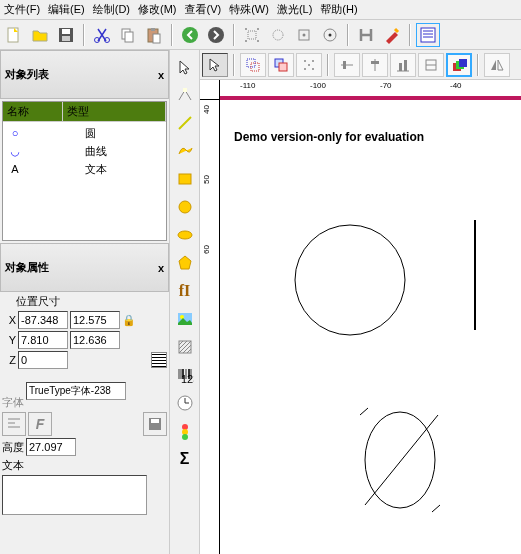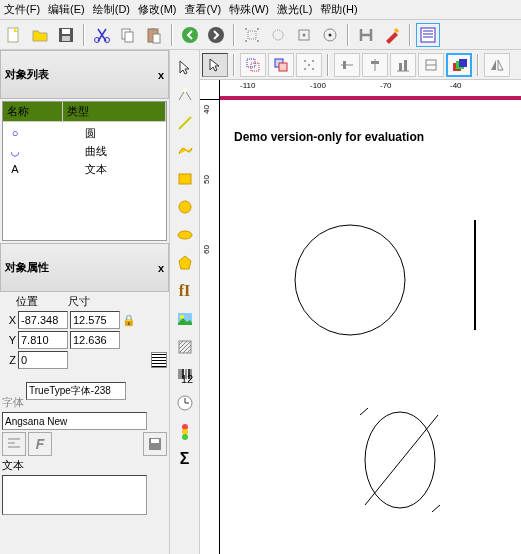--- a/index.html
+++ b/index.html
@@ -18,21 +18,21 @@
 .objlist-header div { padding: 2px 4px; border-right: 1px solid #ccc; }
 .col1 { width: 60px; } .col2 { flex: 1; }
 .objlist-body { padding: 2px; }
 .objrow { display: flex; align-items: center; height: 18px; }
 .objicon { width: 20px; text-align: center; }
 .props { flex: 1; padding: 2px; overflow: hidden; }
 .proprow { display: flex; align-items: center; gap: 2px; margin: 2px 0; }
 .proplbl { width: 14px; text-align: right; }
 .propinput { width: 50px; height: 18px; border: 1px inset #999; background: #fff; padding: 0 2px; font-size: 11px; }
 .btn { border: 1px outset #ccc; background: #f0f0f0; padding: 2px 6px; cursor: pointer; }
-.propheader { display: flex; gap: 30px; padding: 0 14px; font-size: 11px; }
+.propheader { display: flex; padding: 0 14px; font-size: 11px; }
 .toolcol { width: 30px; background: #f0f0f0; border-right: 1px solid #ccc; display: flex; flex-direction: column; align-items: center; gap: 2px; padding-top: 4px; }
 .tool { width: 26px; height: 26px; border: 1px solid transparent; display: flex; align-items: center; justify-content: center; }
 .selectbar { height: 30px; background: #f0f0f0; border-bottom: 1px solid #ccc; display: flex; align-items: center; gap: 2px; padding-left: 2px; }
 .selbtn { width: 26px; height: 24px; border: 1px solid #ccc; display: inline-flex; align-items: center; justify-content: center; background: #f8f8f8; }
 .selbtn.active { border: 1px inset #999; background: #e0e0e0; }
 .canvas-area { flex: 1; display: flex; flex-direction: column; background: #c0c0c0; }
 .ruler-h { height: 20px; background: #fff; border-bottom: 4px solid #be185d; position: relative; font-size: 9px; display: flex; }
 .ruler-corner { width: 20px; height: 20px; background: #fff; border-right: 1px solid #000; border-bottom: 1px solid #000; }
 .ruler-v { width: 20px; background: #fff; border-right: 1px solid #000; position: relative; font-size: 9px; }
 .canvas-wrap { flex: 1; display: flex; }
@@ -216,42 +216,43 @@
         <span class="proplbl">Z</span>
         <input class="propinput" value="0" style="">
         <span style="flex:1"></span>
         <span style="border:1px solid #888;width:16px;height:16px;background:repeating-linear-gradient(0deg,#000,#000 1px,#fff 1px,#fff 3px),repeating-linear-gradient(90deg,#000,#000 1px,#fff 1px,#fff 3px);"></span>
       </div>
       <div class="proprow">
         <span class="graytext">字体</span>
         <input class="fontsel" value="TrueType字体-238" style="">
       </div>
       <div class="proprow">
-        <input class="fontsel" style="width: 145px;" value="Angsana New">
-      </div>
-      <div class="proprow">
         <span class="tbtn" style="border:1px solid #aaa;">
             <svg class="icon" viewBox="0 0 18 18">
               <line x1="3" y1="4" x2="15" y2="4" stroke="#888"></line>
               <line x1="3" y1="8" x2="10" y2="8" stroke="#888"></line>
               <line x1="3" y1="12" x2="15" y2="12" stroke="#888"></line>
             </svg>
           </span>
         <span class="tbtn" style="border:1px solid #aaa;">
             <i style="font-style:italic;font-weight:bold;color:#888;font-size:14px">F</i>
           </span>
         <span style="flex:1"></span>
         <span class="tbtn" style="border:1px solid #aaa;">
             <svg class="icon" viewBox="0 0 18 18">
               <rect x="3" y="3" width="12" height="12" fill="#888"></rect>
               <rect x="5" y="4" width="8" height="4" fill="#fff"></rect>
             </svg>
           </span>
       </div>
       <div class="proprow">
+        <span>高度</span>
+        <input class="propinput" value="27.097" style="">
+      </div>
+      <div class="proprow">
           <span>文本</span>
         </div>
       <textarea style="width: 145px; height: 40px; border: 1px inset rgb(153, 153, 153); resize: none;"></textarea>
     </div>
   </div>
 
   <div class="toolcol">
     <div class="tool">
         <svg class="icon" viewBox="0 0 18 18">
           <path d="M4 3l0 12 3-3 2 4 2-1-2-4 4 0z" fill="#fff" stroke="#333"></path>

